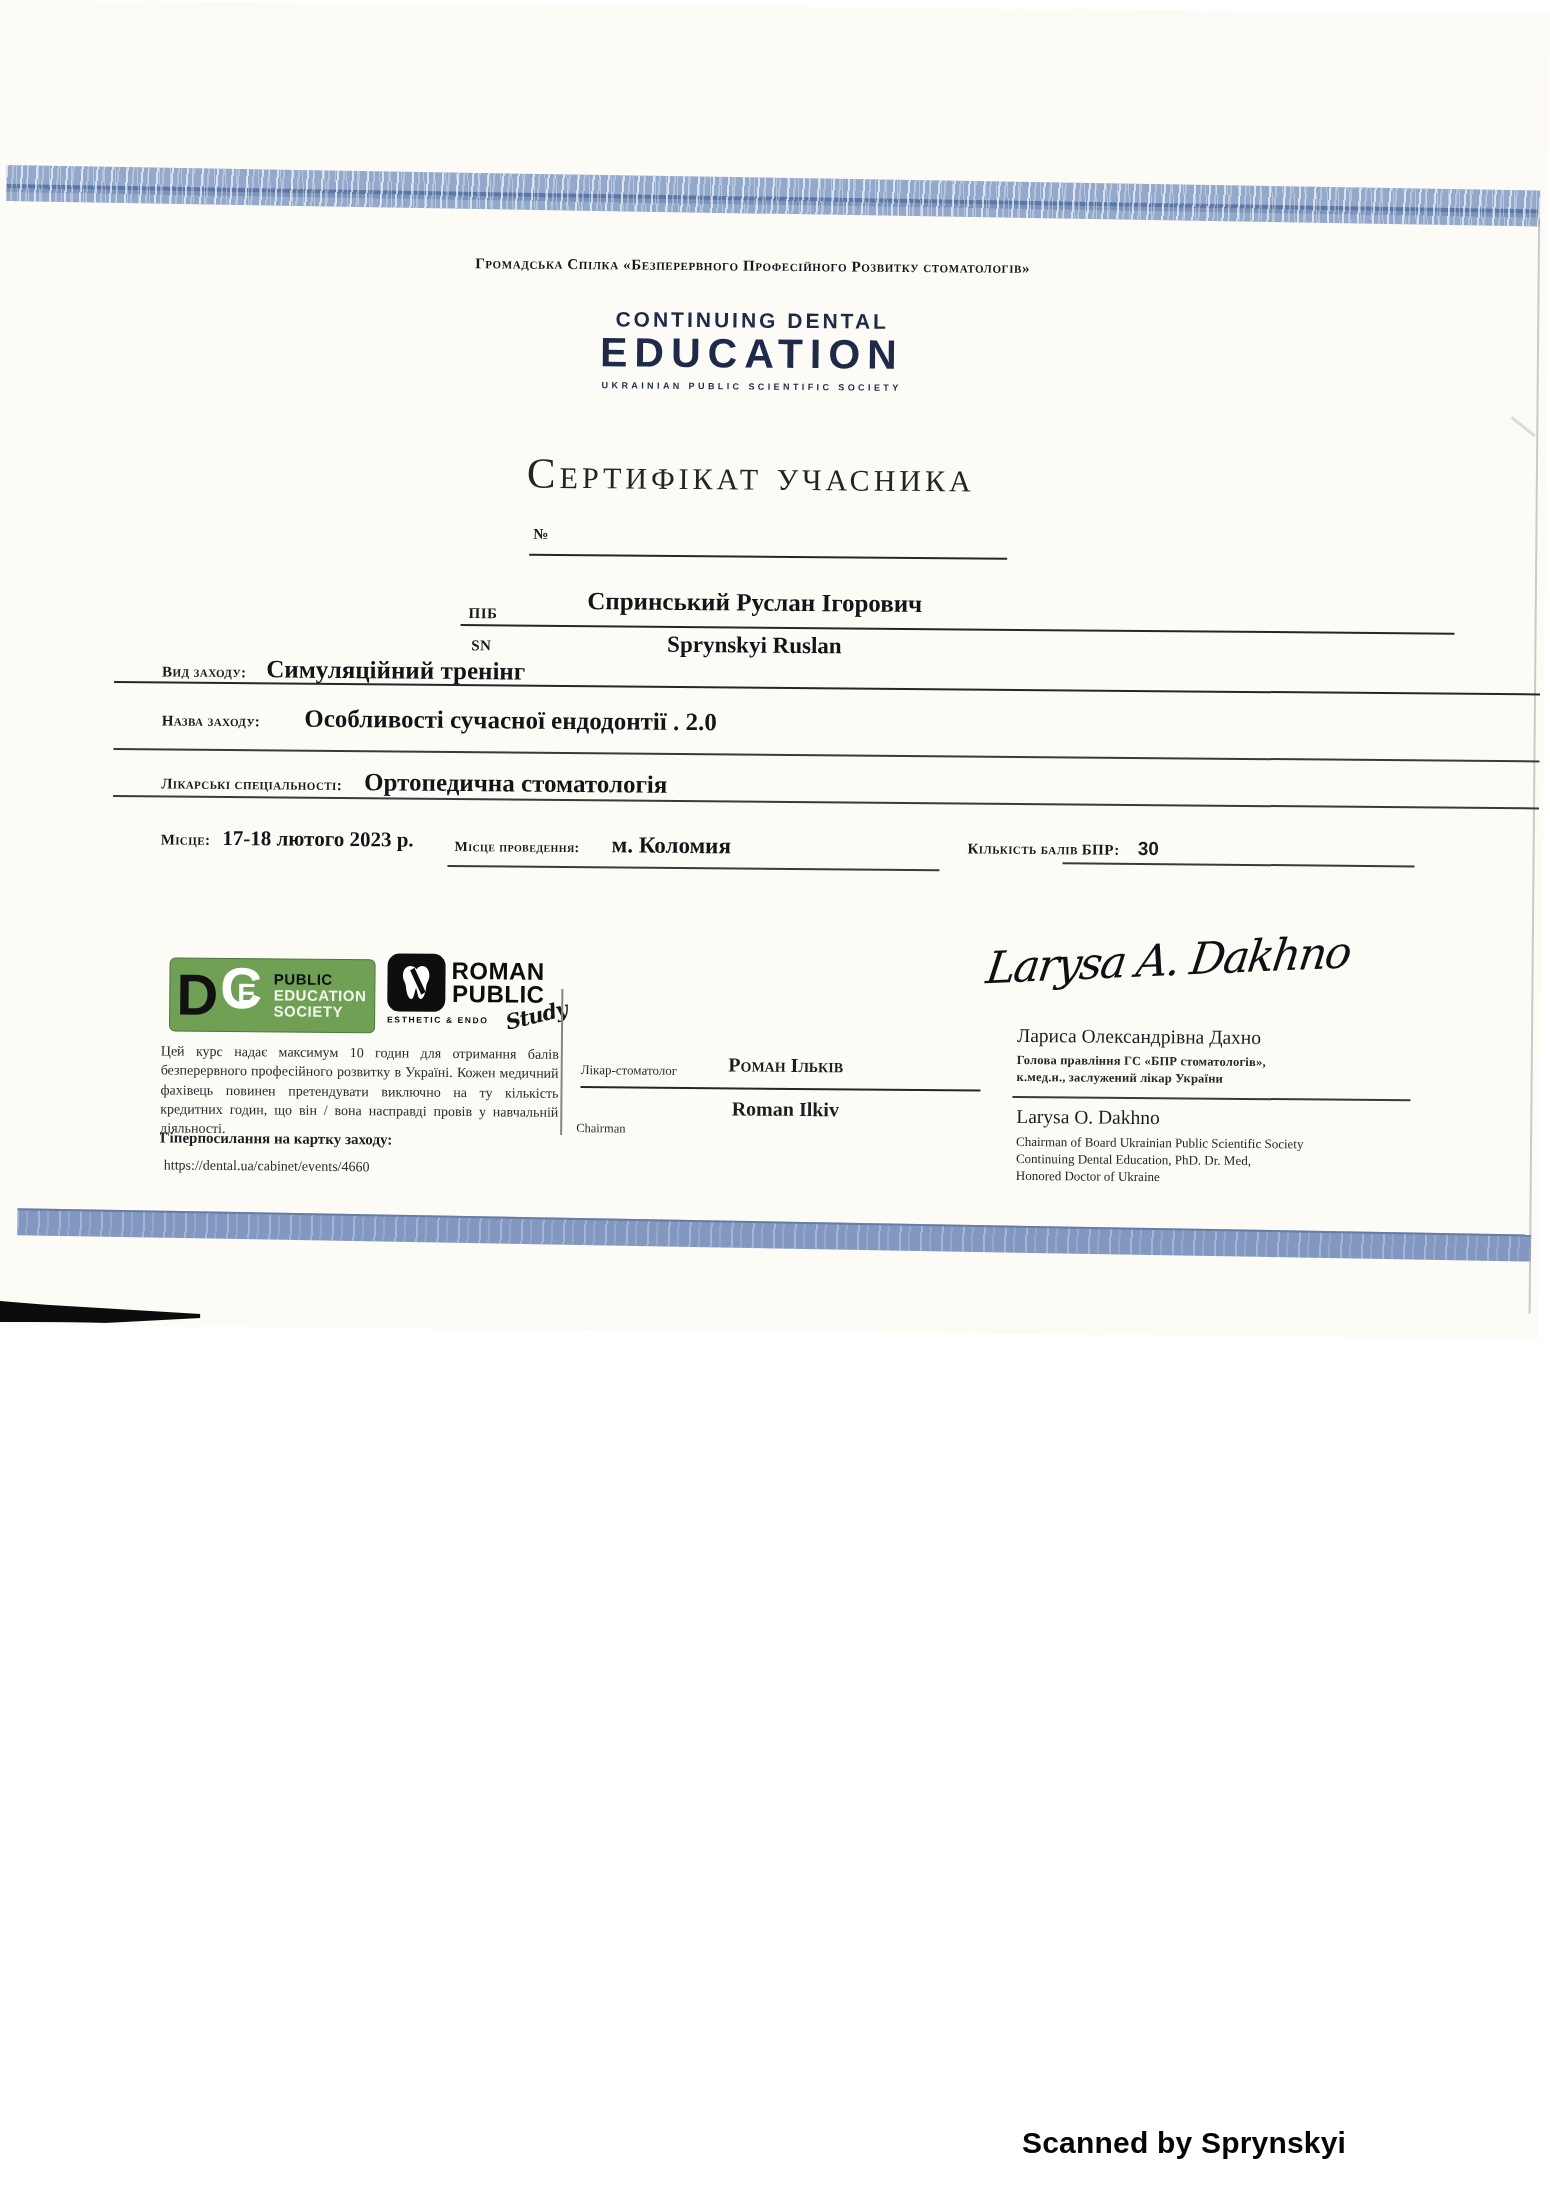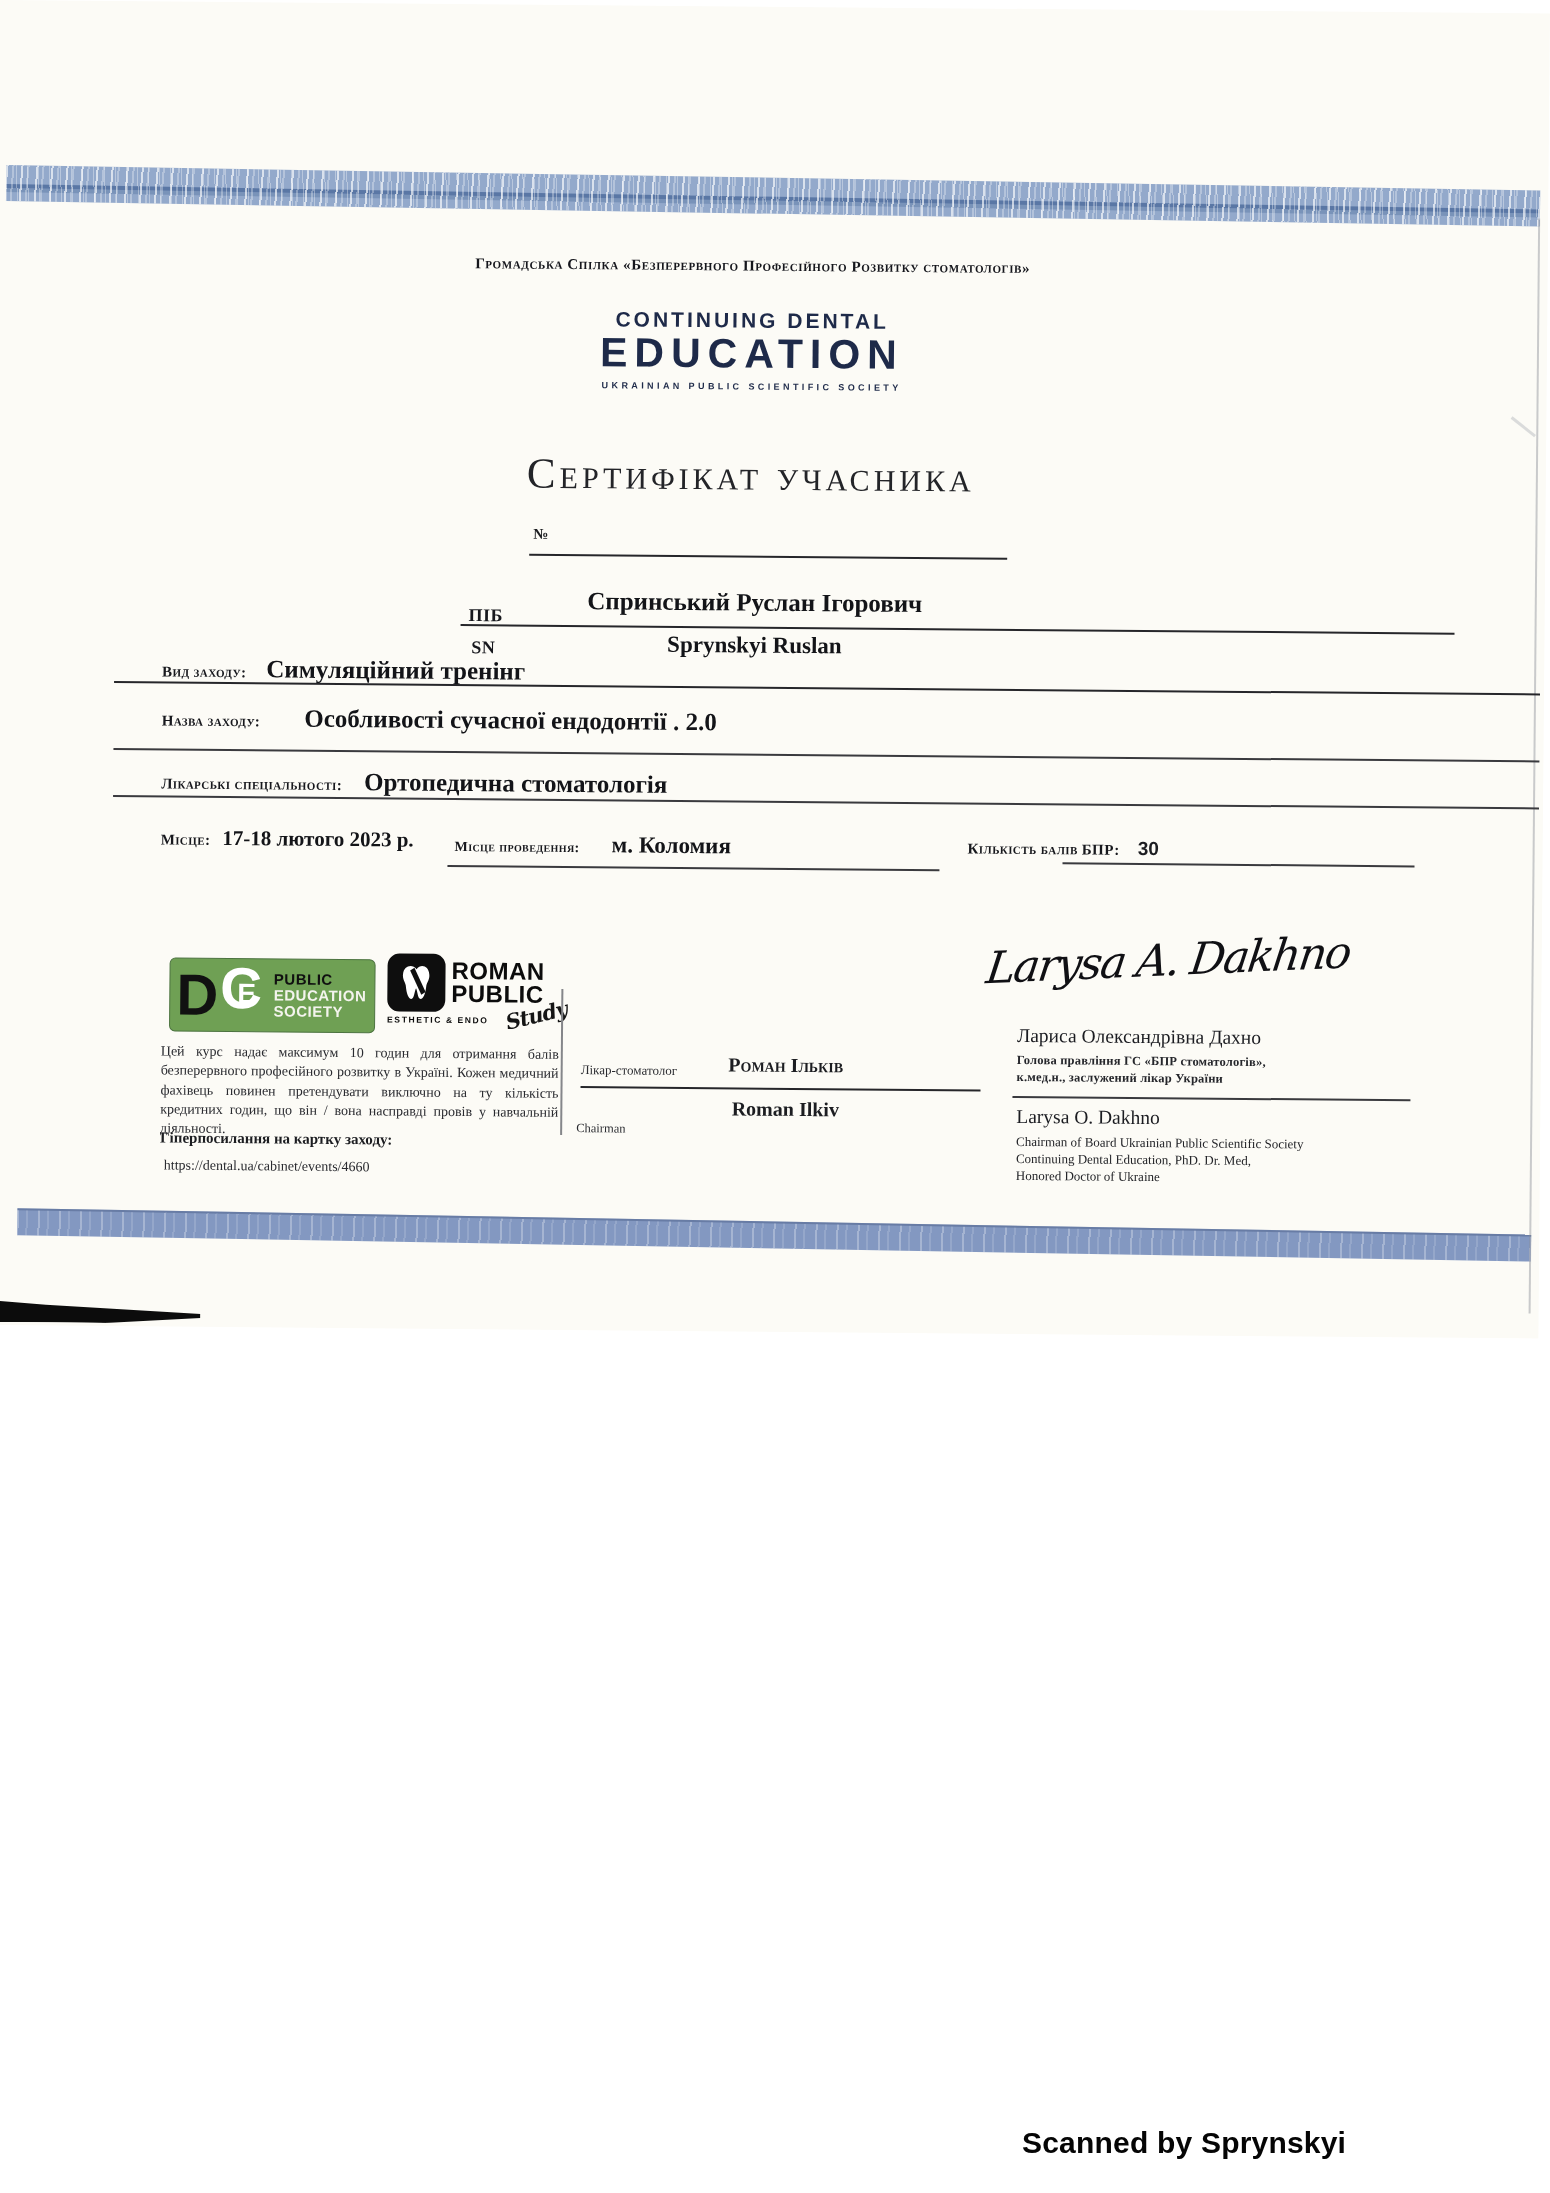--- a/index.html
+++ b/index.html
@@ -91,21 +91,21 @@
   }
   .num-label{left:538px; top:521px; font-size:15px; font-weight:700;}
   .rule{background:#26262a; height:2px;}
   .rule-thin{background:#3a3a3e; height:1.5px;}
 
   
   .flabel{
     font-variant:small-caps; font-weight:700; letter-spacing:.4px;
     font-size:15px; color:#17181d; white-space:nowrap;
   }
-  .flabel-sm{font-size:18px;}
+  .flabel-sm{font-size:15px;}
   .fvalue{font-weight:700; font-size:25px; color:#131418; white-space:nowrap;}
 
   .para{
     font-size:14px; line-height:1.38; text-align:justify; color:#2a2b30;
   }
   .small-serif{font-size:13px; color:#2a2b30;}
 
   
   .dce-box{
     left:178px; top:956px; width:206px; height:74px;
@@ -119,21 +119,21 @@
   .dce-c{position:absolute; left:0; top:-6px; font-size:58px; font-weight:800; color:#fff; line-height:1;}
   .dce-e{position:absolute; left:17px; top:15px; font-size:28px; font-weight:800; color:#fff; line-height:1;}
   .dce-words{display:flex; flex-direction:column; justify-content:center; line-height:1.05; margin-left:2px;}
   .dce-w{font-size:15px; font-weight:800; letter-spacing:.5px;}
   .dce-w1{color:#101010;}
   .dce-w2,.dce-w3{color:#f4f4ee;}
 
   .ri-box{left:396px; top:950px; width:180px; height:86px; font-family:"Liberation Sans", sans-serif;}
   .ri-row{display:flex; align-items:center; gap:6px;}
   .ri-tooth{width:58px; height:58px; background:#0e0e0e; border-radius:12px; display:flex; align-items:center; justify-content:center;}
-  .ri-names{line-height:.95;}
+  .ri-names{line-height:.95;text-align:right;}
   .ri-name{font-size:24px; font-weight:800; color:#0c0c0c; letter-spacing:.5px;}
   .ri-sub{font-size:8.5px; font-weight:800; letter-spacing:1.6px; color:#0c0c0c; margin-top:3px;}
   .ri-script{
     position:absolute; left:118px; top:48px;
     font-family:"DejaVu Serif", serif; font-style:italic; font-size:21px; font-weight:700;
     transform:rotate(-14deg); color:#151515; letter-spacing:-1px;
   }
   .col-divider{left:570px; top:984px; width:1.5px; height:146px; background:#85868a;}
 
   

